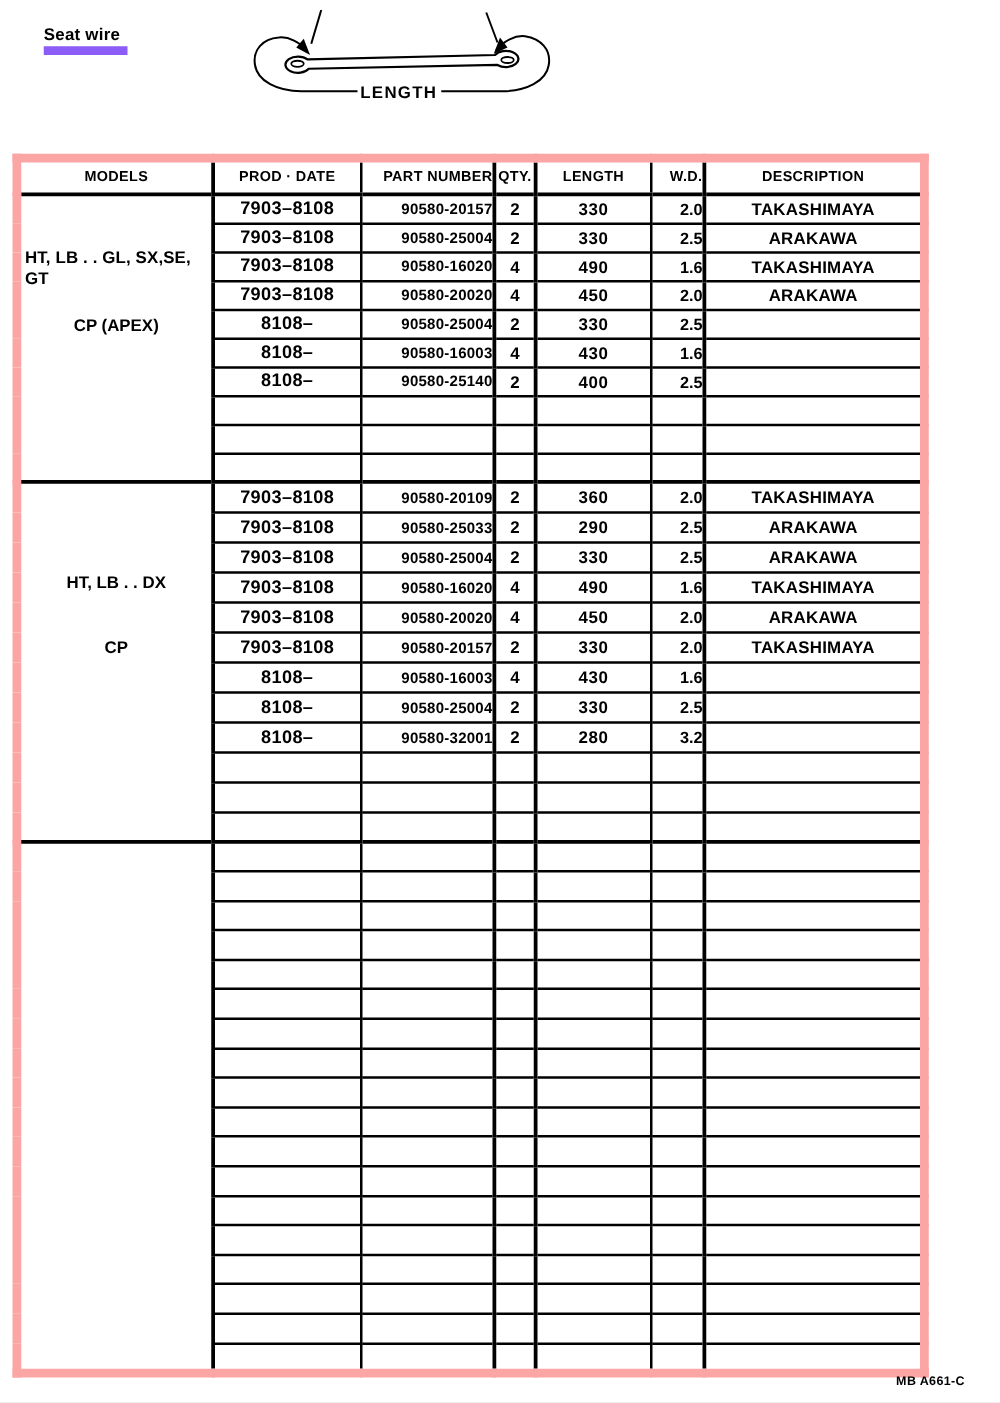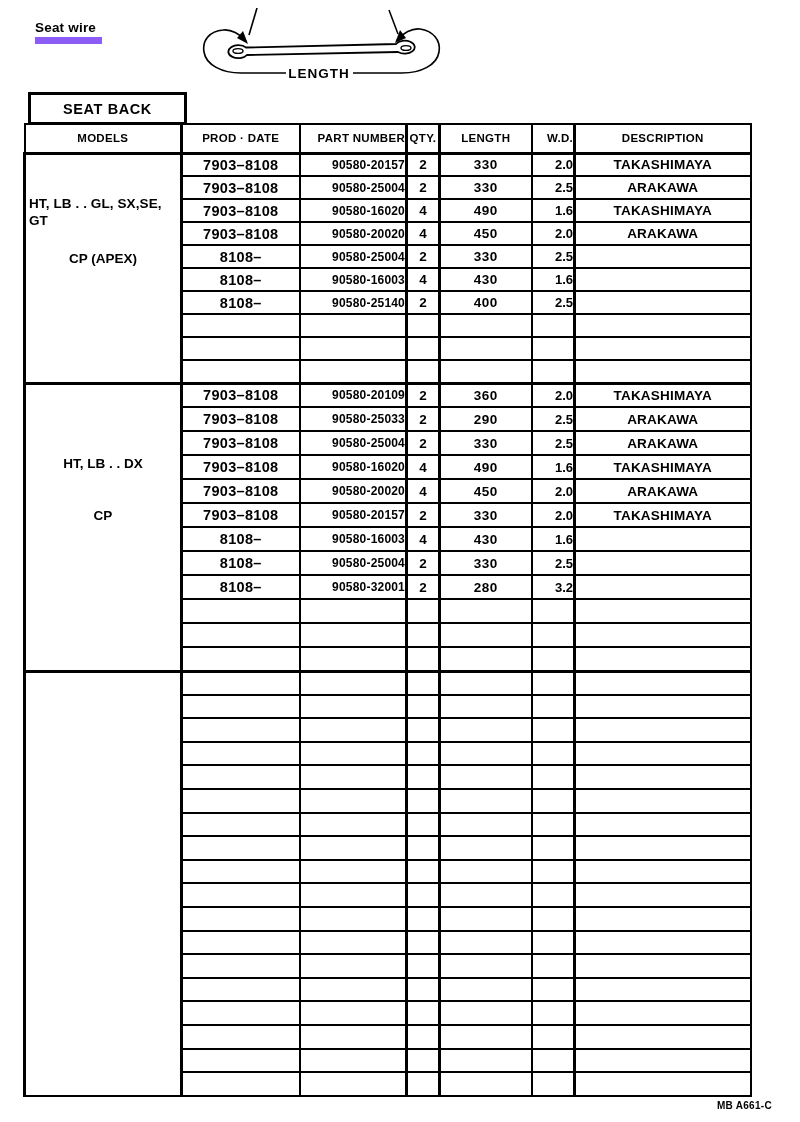--- a/index.html
+++ b/index.html
@@ -15,23 +15,23 @@
     border-bottom:7px solid #8b5cf6; padding:0 6px 2px 0;
   }
   .diagram { position:absolute; left:193px; top:8px; }
   .seatback-box {
     position:absolute; left:28px; top:92px; width:159px; height:33px;
     border:3px solid #000; display:flex; align-items:center; justify-content:center;
     font-size:14.5px; font-weight:bold; letter-spacing:0.6px;
     background:#fff; z-index:2;
   }
   table.parts {
-    position:absolute; left:23px; top:123px; width:728px;
+    position:absolute; left:10px; top:123px; width:728px;
     border-collapse:collapse; table-layout:fixed;
-    border:1px solid #fca5a5;
+    border:7px solid #fca5a5;
   }
   table.parts th, table.parts td {
     border:2px solid #000; padding:0; overflow:hidden;
     font-weight:bold; white-space:nowrap;
   }
   table.parts thead tr { height:29px; }
   table.parts thead th { font-size:11.5px; letter-spacing:0.3px; font-weight:bold; }
   tr.sec0 { height:23px; }
   tr.sec1 { height:24px; }
   tr.sec2 { height:23.6px; }
@@ -80,23 +80,20 @@
       <g stroke="#000" stroke-width="1.6" fill="none">
         <path d="M196,2 L205,26"></path>
         <path d="M204,32 C210,25 219,20 227,21 C240,23 248,32 246,44 C244,57 228,65 209,65 L160,65"></path>
       </g>
       <path d="M202,35 L213,30 L207,22 Z" fill="#000"></path>
 
       <text x="126" y="70" text-anchor="middle" font-size="13.5" letter-spacing="1" fill="#000">LENGTH</text>
     </svg>
   </div>
 
-  <div class="seatback-box">
-    <span>SEAT BACK</span>
-  </div>
 
   <table class="parts">
     <colgroup>
       <col style="width:157px">
         <col style="width:118px">
         <col style="width:107px">
       <col style="width:33px">
         <col style="width:92px">
         <col style="width:43px">
         <col style="width:176px">

